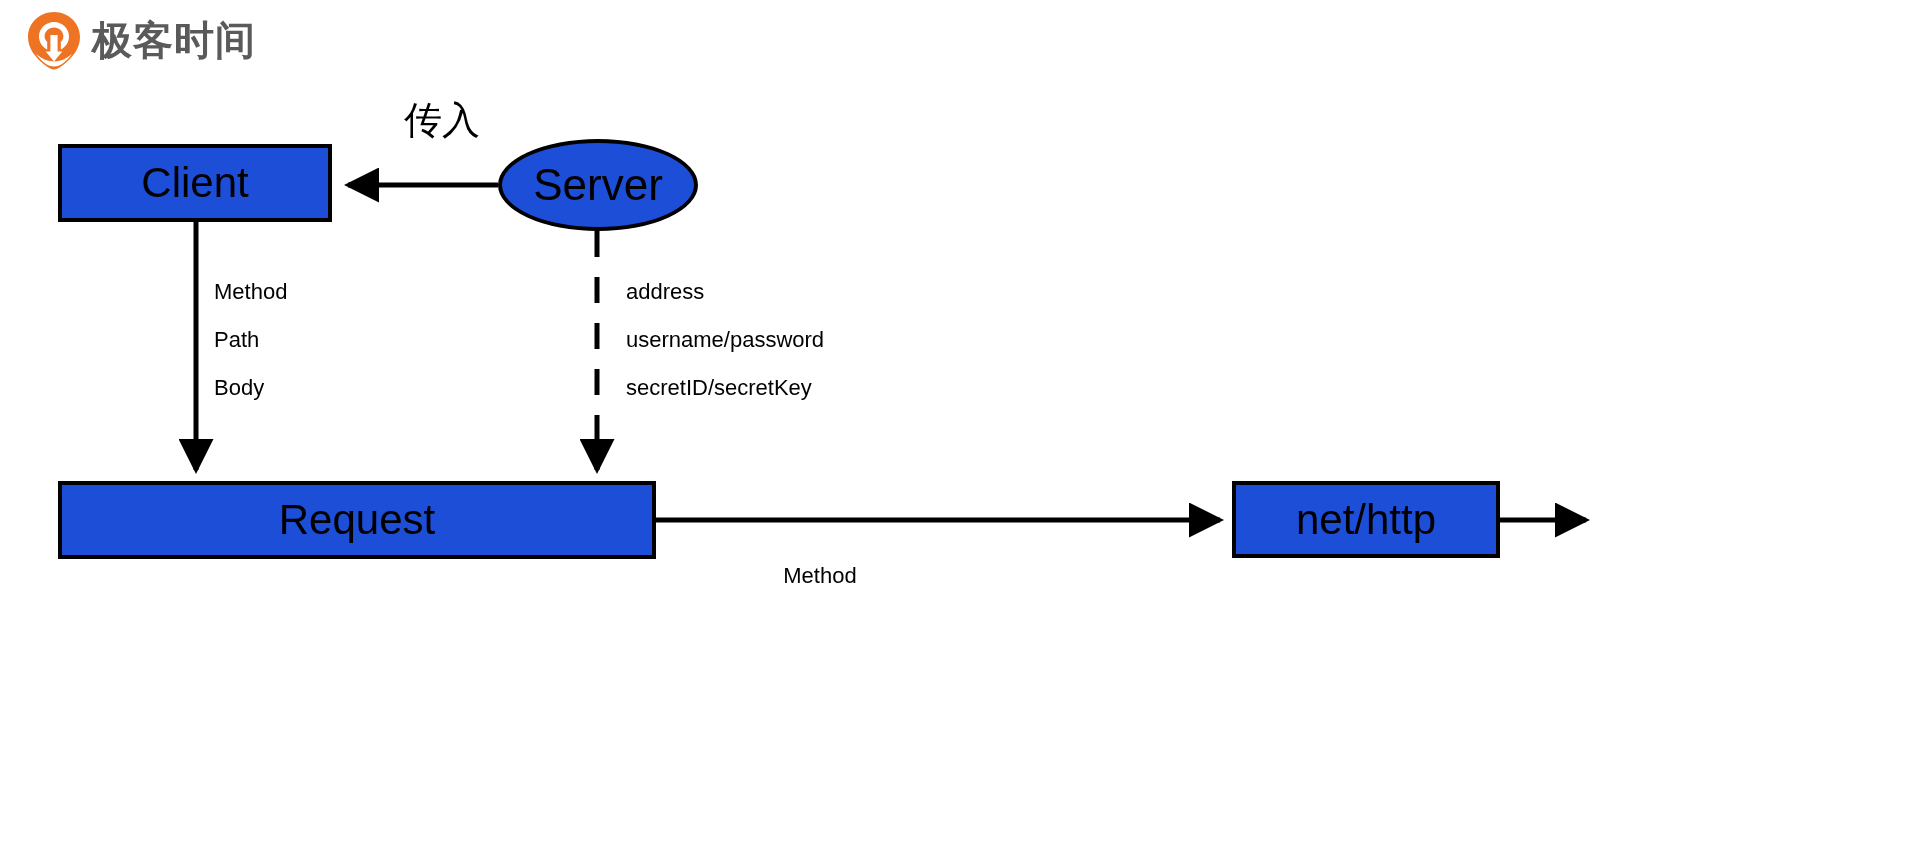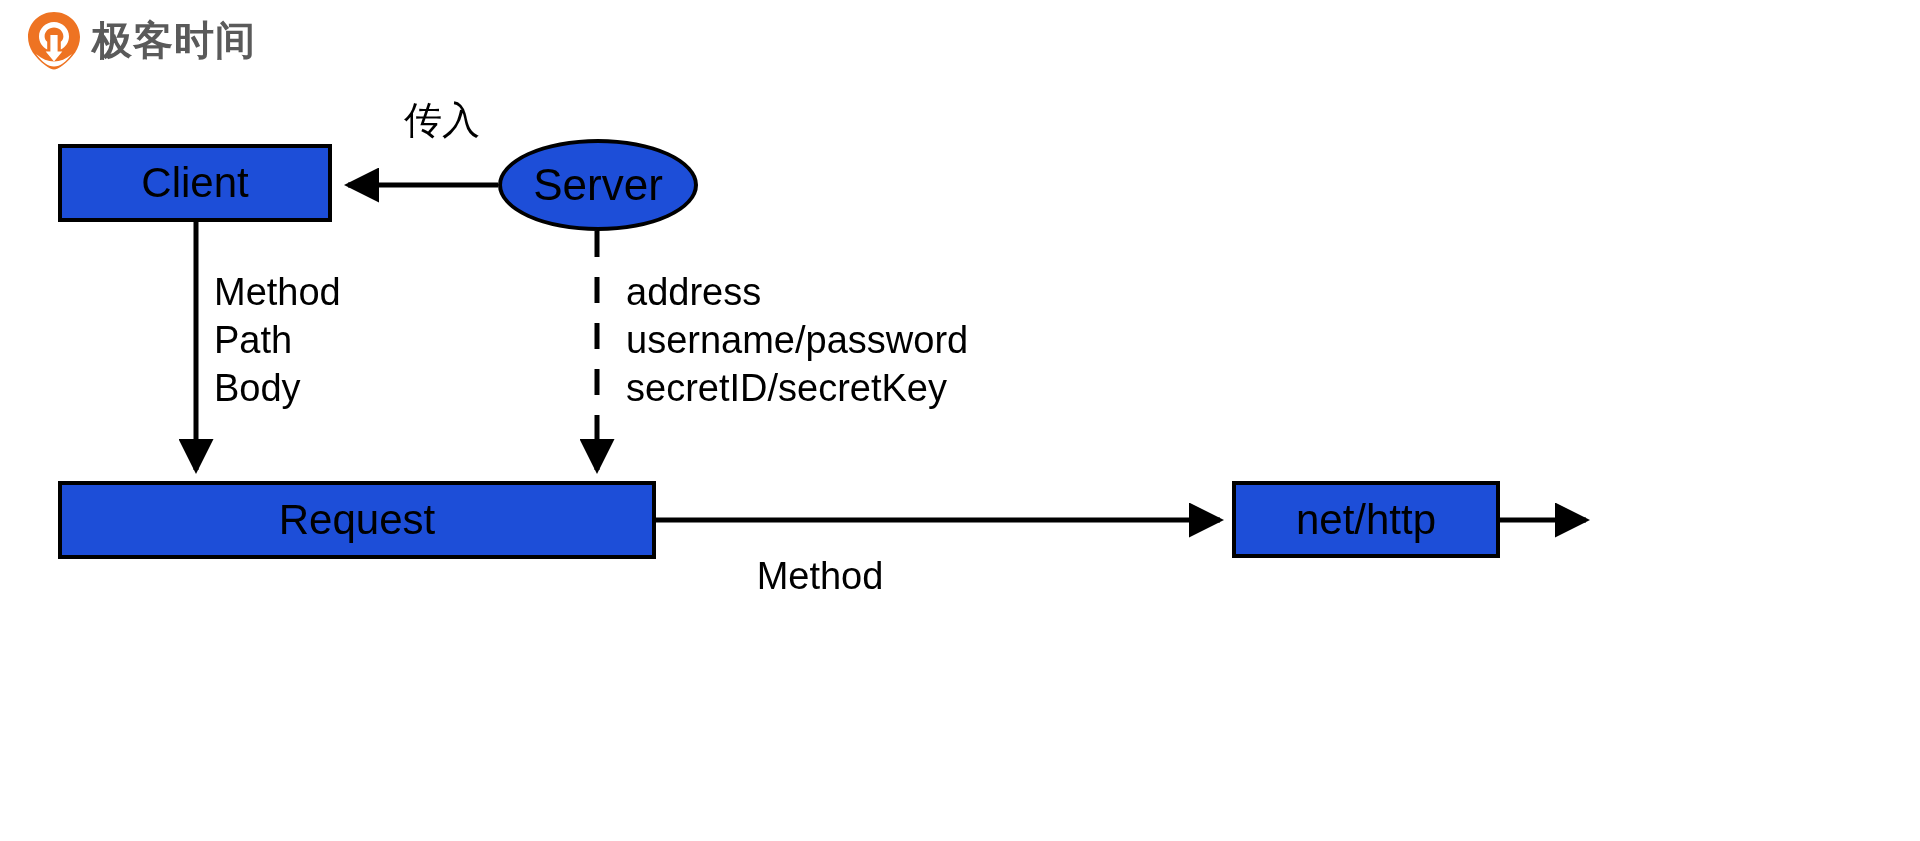--- a/index.html
+++ b/index.html
@@ -75,21 +75,21 @@
   #node-client   { left: 58px;   top: 144px; width: 274px; height: 78px; }
   #node-config   { left: 498px;  top: 139px; width: 200px; height: 92px; font-size: 44px; }
   #node-request  { left: 58px;   top: 481px; width: 598px; height: 78px; }
   #node-nethttp  { left: 1232px; top: 481px; width: 268px; height: 77px; }
   #node-apiserver{ left: 1597px; top: 481px; width: 275px; height: 77px; }
 
   
   .label {
     position: absolute;
     color: #000000;
-    font-size: 38px;
+    font-size: 22px;
     line-height: 48px;
     white-space: pre;
   }
   .label.cjk {
     font-family: "DejaVu Sans", "Liberation Sans", sans-serif;
     font-size: 38px;
   }
   .label.center {
     text-align: center;
   }

